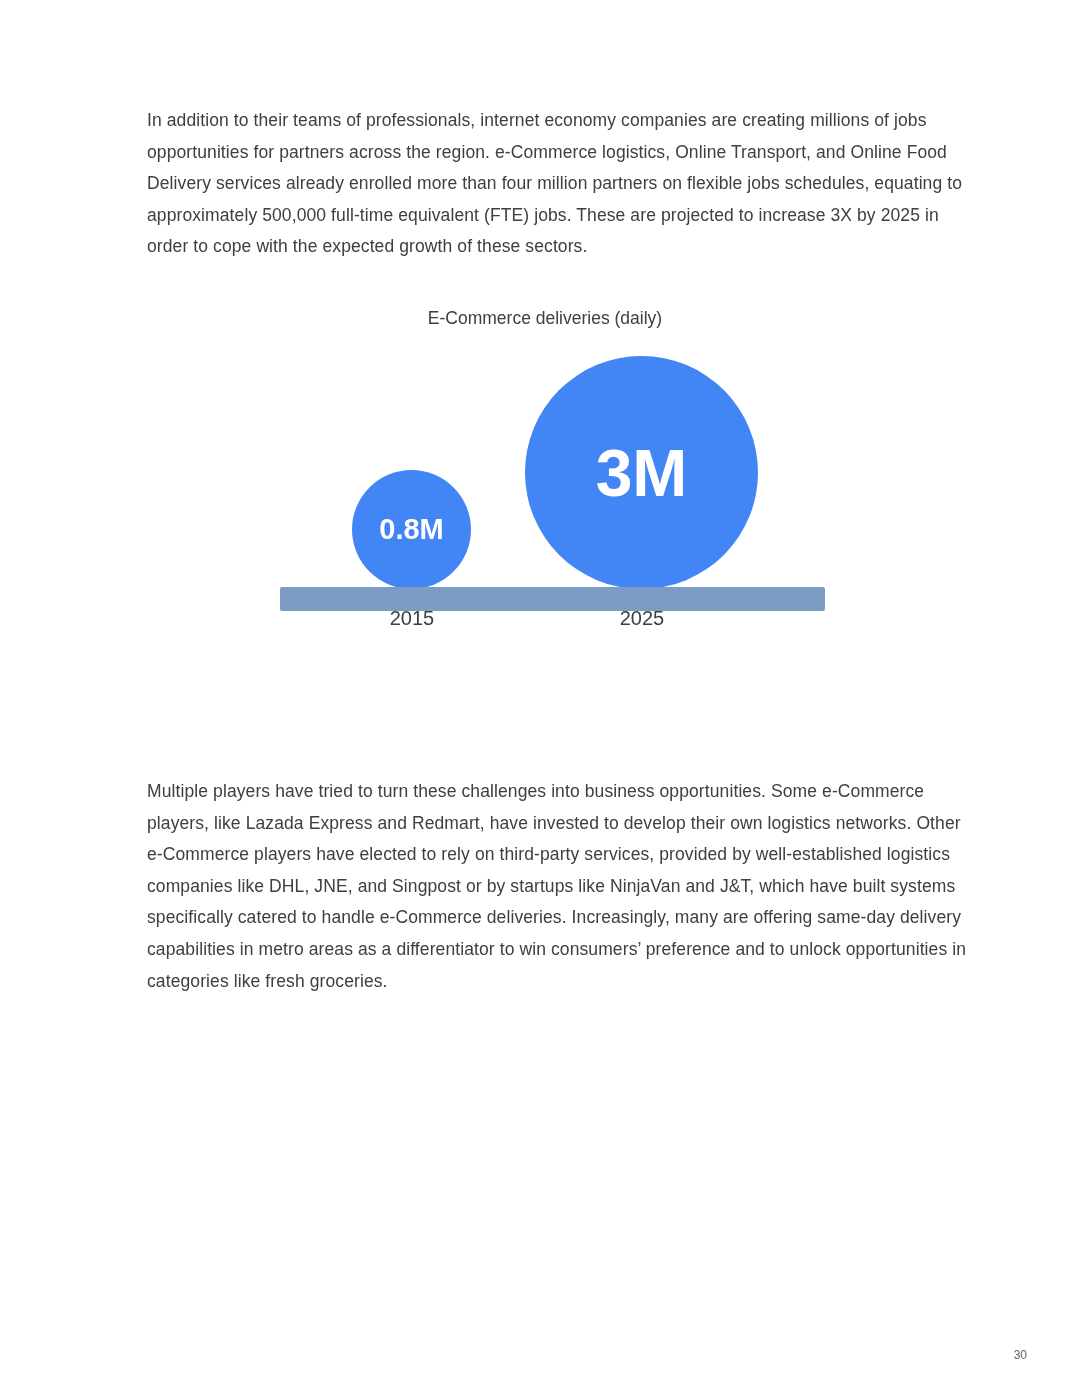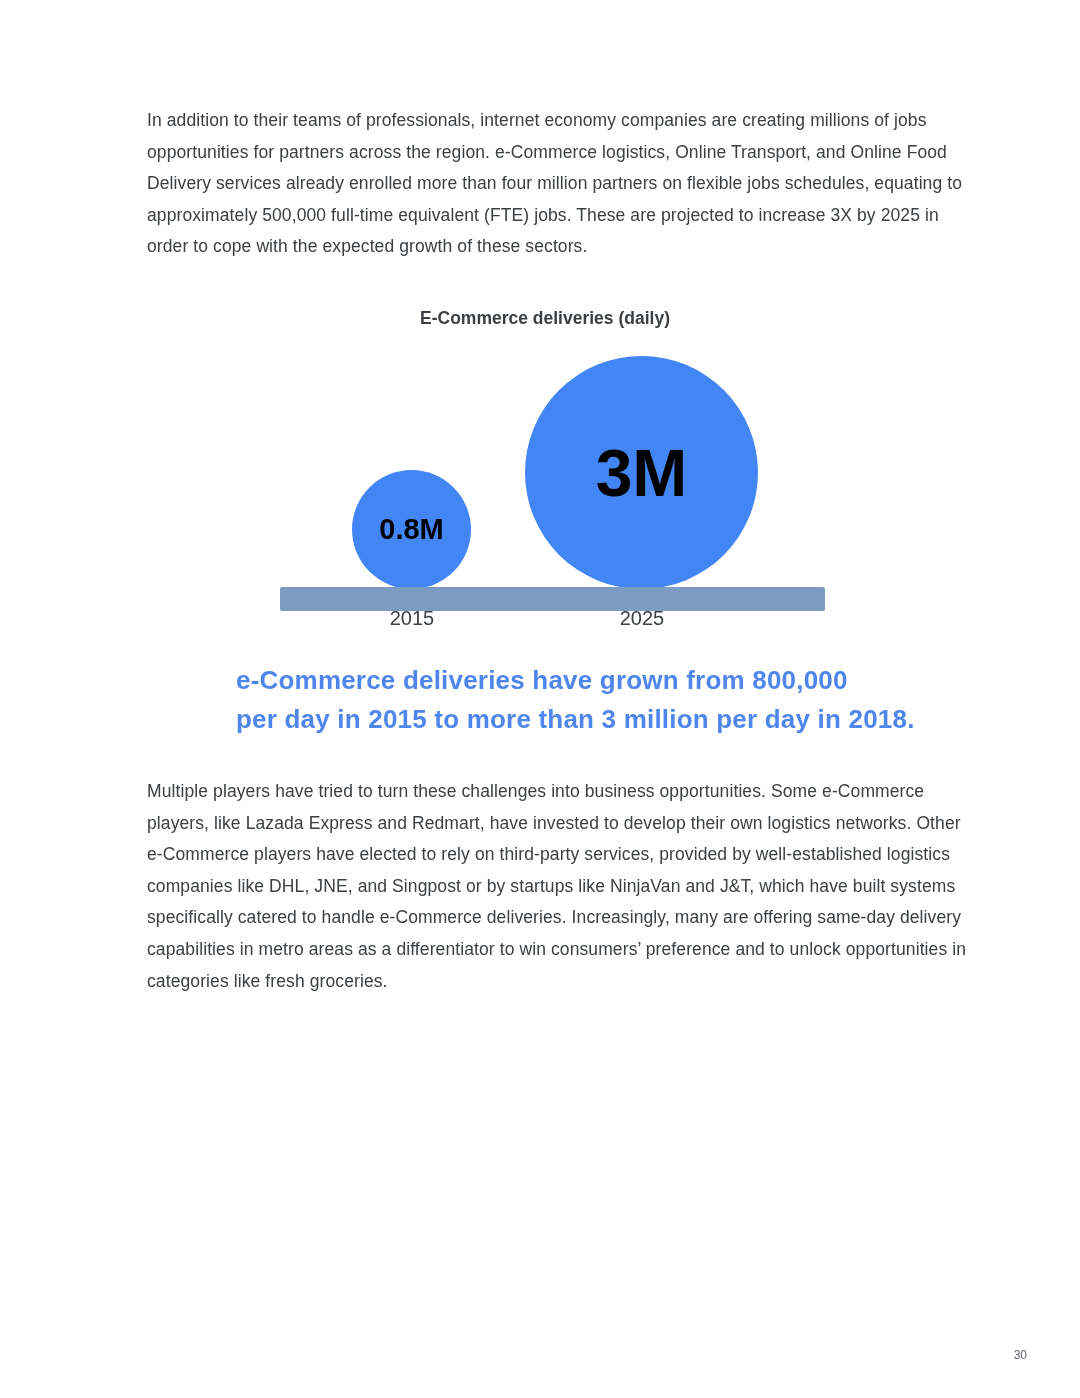--- a/index.html
+++ b/index.html
@@ -32,35 +32,35 @@
     color:var(--c-text);
     text-align:left;
   }
   .p1{top:81px;}
   .p2{top:752px;}
   .chart-title{
     position:absolute;
     top:284px;left:0;width:1066px;
     text-align:center;
     font-size:17.5px;
-    font-weight:bold;
+    font-weight:normal;
     color:var(--c-text);
   }
   .bubble{
     position:absolute;
     border-radius:50%;
     background:var(--c-bubble);
     display:flex;
     align-items:center;
     justify-content:center;
   }
   .bubble-small{left:340px;top:458px;width:119px;height:119px;}
   .bubble-large{left:513px;top:344px;width:233px;height:233px;}
   .bubble-label{
-    color:#000000;
+    color:#ffffff;
     font-weight:bold;
     line-height:1;
   }
   .bubble-small .bubble-label{font-size:29px;}
   .bubble-large .bubble-label{font-size:66px;}
   .axis-line{
     position:absolute;
     left:268px;top:575px;
     width:545px;height:3px;
     border-radius:2px;
@@ -111,22 +111,18 @@
       <span class="bubble-label">3M</span>
     </div>
 
     <div class="axis-line"></div>
 
     <div class="year year-2015">2015</div>
 
     <div class="year year-2018">2025</div>
   </div>
 
-  <div class="callout">
-    <span>e-Commerce deliveries have grown from 800,000</span><br>
-    <span>per day in 2015 to more than 3 million per day in 2018.</span>
-  </div>
 
   <p class="para p2">Multiple players have tried to turn these challenges into business opportunities. Some e-Commerce players, like Lazada Express and Redmart, have invested to develop their own logistics networks. Other e-Commerce players have elected to rely on third-party services, provided by well-established logistics companies like DHL, JNE, and Singpost or by startups like NinjaVan and J&amp;T, which have built systems specifically catered to handle e-Commerce deliveries. Increasingly, many are offering same-day delivery capabilities in metro areas as a differentiator to win consumers’ preference and to unlock opportunities in categories like fresh groceries.</p>
 
   <div class="page-number">30</div>
 
 </div>
 
 </body></html>

